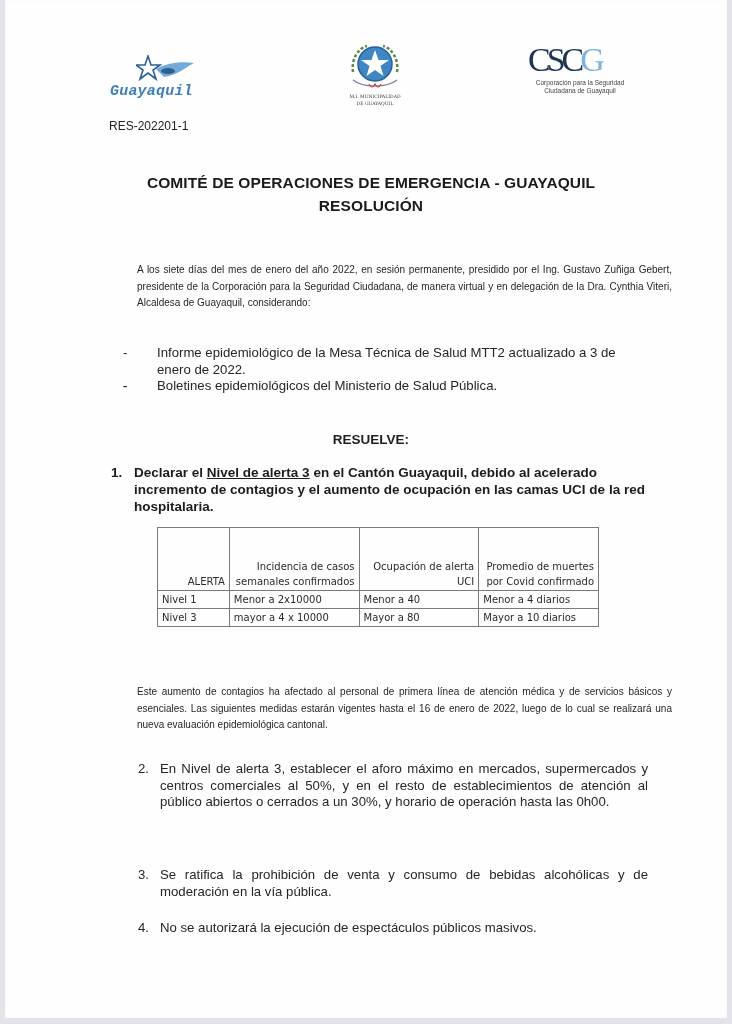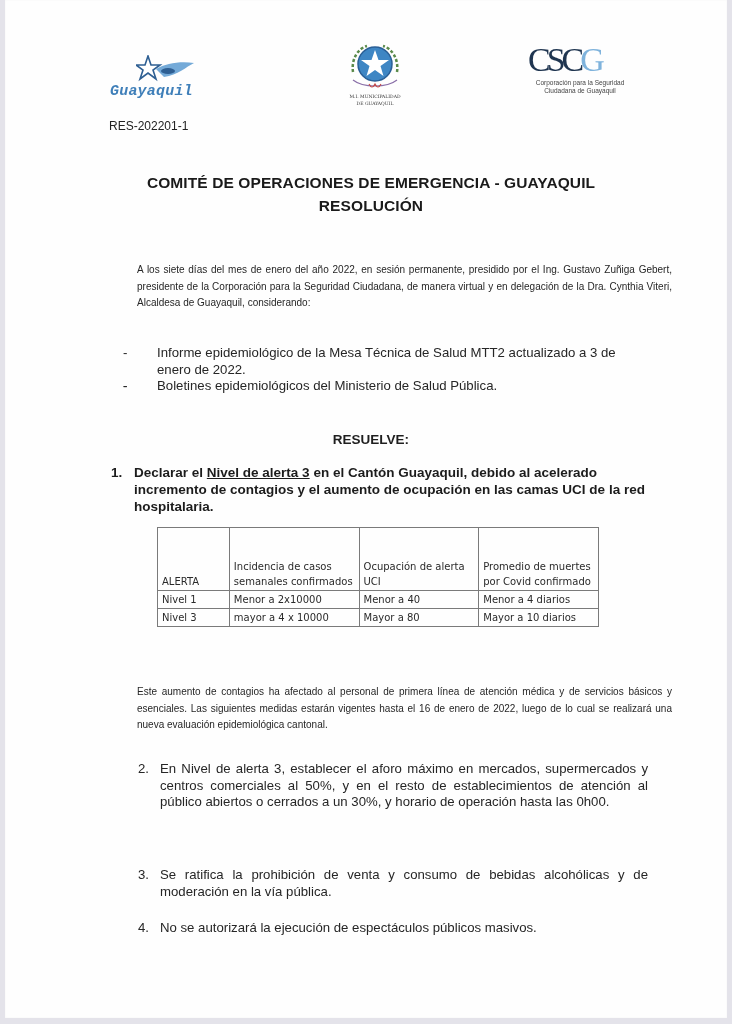--- a/index.html
+++ b/index.html
@@ -71,21 +71,21 @@
 
     table.alert {
       position: absolute; left: 152px; top: 527px; width: 442px;
       border-collapse: collapse;
       font-family: "DejaVu Sans", sans-serif; font-size: 10px; color: #2a2a2a;
     }
     table.alert td, table.alert th {
       border: 1px solid #7a7a7a; padding: 1px 4px; text-align: left; vertical-align: bottom;
       font-weight: normal; line-height: 15px;
     }
-    table.alert th { height: 60px; }
+    table.alert th { height: 60px; text-align: right; }
     table.alert tr.row td { height: 15px; }
     table.alert tr.bold td { font-weight: normal; }
     table.alert col.c1 { width: 72px; }
     table.alert col.c2 { width: 130px; }
     table.alert col.c3 { width: 120px; }
     table.alert col.c4 { width: 120px; }
 
     .para.effects { top: 684px; }
 
     .numitem { left: 133px; width: 510px; font-size: 13.2px; line-height: 16.5px; color: #262626; }

